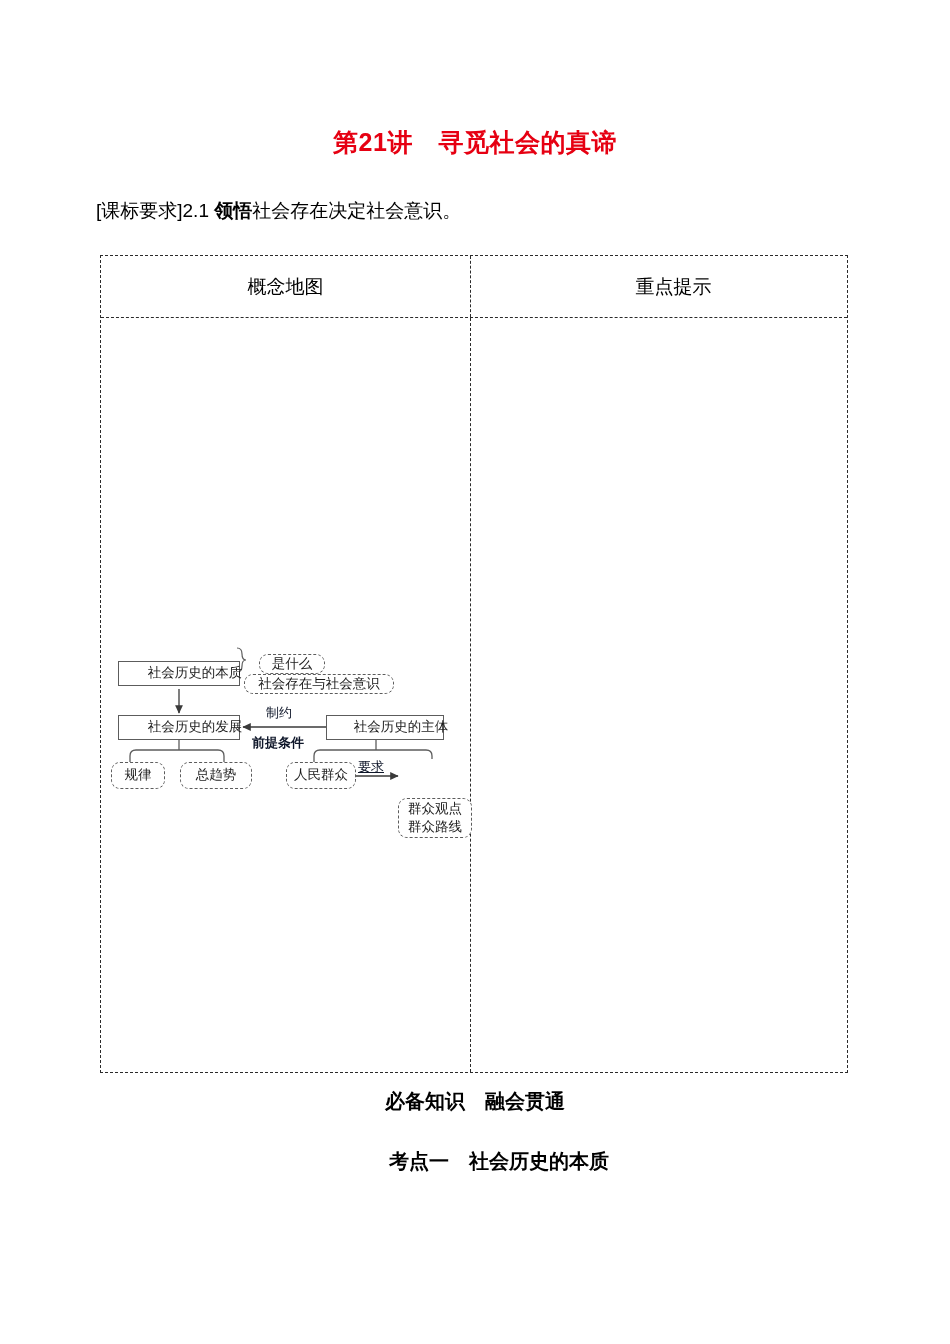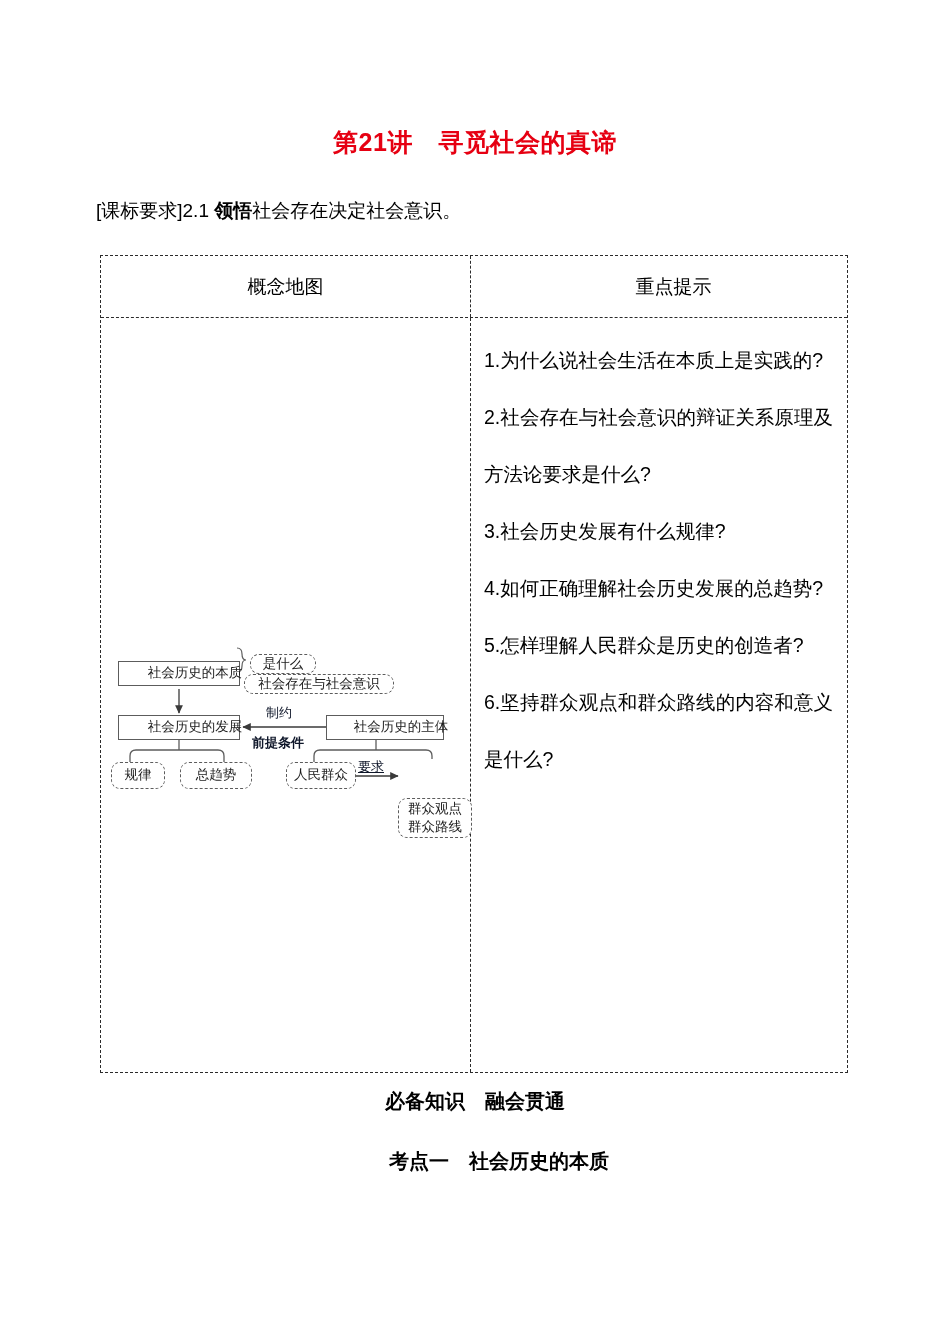--- a/index.html
+++ b/index.html
@@ -208,21 +208,21 @@
           <path d="M73,81 L73,92" fill="none" stroke="#5c5c5c" stroke-width="1.3"></path>
           <path d="M24,105 L24,98 q0,-6 6,-6 L112,92 q6,0 6,6 L118,105" fill="none" stroke="#5c5c5c" stroke-width="1.3"></path>
 
           <path d="M270,81 L270,92" fill="none" stroke="#5c5c5c" stroke-width="1.3"></path>
           <path d="M208,105 L208,98 q0,-6 6,-6 L320,92 q6,0 6,6 L326,101" fill="none" stroke="#5c5c5c" stroke-width="1.3"></path>
 
           <line x1="250" y1="118" x2="292" y2="118" stroke="#3a3a3a" stroke-width="1.3" marker-end="url(#arw)"></line>
         </svg>
 
         <div class="node solid" style="left:12px;  top:3px;   width:122px; height:25px;">社会历史的本质</div>
-        <div class="node dashed" style="left:144px; top:-4px;  width:66px;  height:20px;">是什么</div>
+        <div class="node dashed" style="left:153px; top:-4px;  width:66px;  height:20px;">是什么</div>
         <div class="node dashed" style="left:138px; top:16px;  width:150px; height:20px;">社会存在与社会意识</div>
 
         <div class="node solid" style="left:12px;  top:57px;  width:122px; height:25px;">社会历史的发展</div>
         <div class="node solid" style="left:220px; top:57px;  width:118px; height:25px;">社会历史的主体</div>
 
         <div class="node dashed" style="left:5px;   top:104px; width:54px;  height:27px;">规律</div>
         <div class="node dashed" style="left:74px;  top:104px; width:72px;  height:27px;">总趋势</div>
         <div class="node dashed" style="left:180px; top:104px; width:70px;  height:27px;">人民群众</div>
 
         <div class="node dashed" style="left:292px; top:100px; width:74px;  height:40px; flex-direction:column;margin-top:40px;">
@@ -230,26 +230,18 @@
           <span>群众路线</span>
         </div>
 
         <div class="edge-label" style="left:160px; top:46px;">制约</div>
         <div class="edge-label" style="left:146px; top:76px;font-weight:bold;">前提条件</div>
         <div class="edge-label" style="left:252px; top:100px;text-decoration:underline;">要求</div>
 
       </div>
     </div>
 
-    <div class="tips">
-      <p class="tips-item">1.为什么说社会生活在本质上是实践的?</p>
-      <p class="tips-item">2.社会存在与社会意识的辩证关系原理及方法论要求是什么?</p>
-      <p class="tips-item">3.社会历史发展有什么规律?</p>
-      <p class="tips-item">4.如何正确理解社会历史发展的总趋势?</p>
-      <p class="tips-item">5.怎样理解人民群众是历史的创造者?</p>
-      <p class="tips-item">6.坚持群众观点和群众路线的内容和意义是什么?</p>
-    </div>
 
   </div>
 </div>
 
 <div class="foot-line foot-1">必备知识　融会贯通</div>
 <div class="foot-line foot-2">考点一　社会历史的本质</div>
 
 </body></html>

